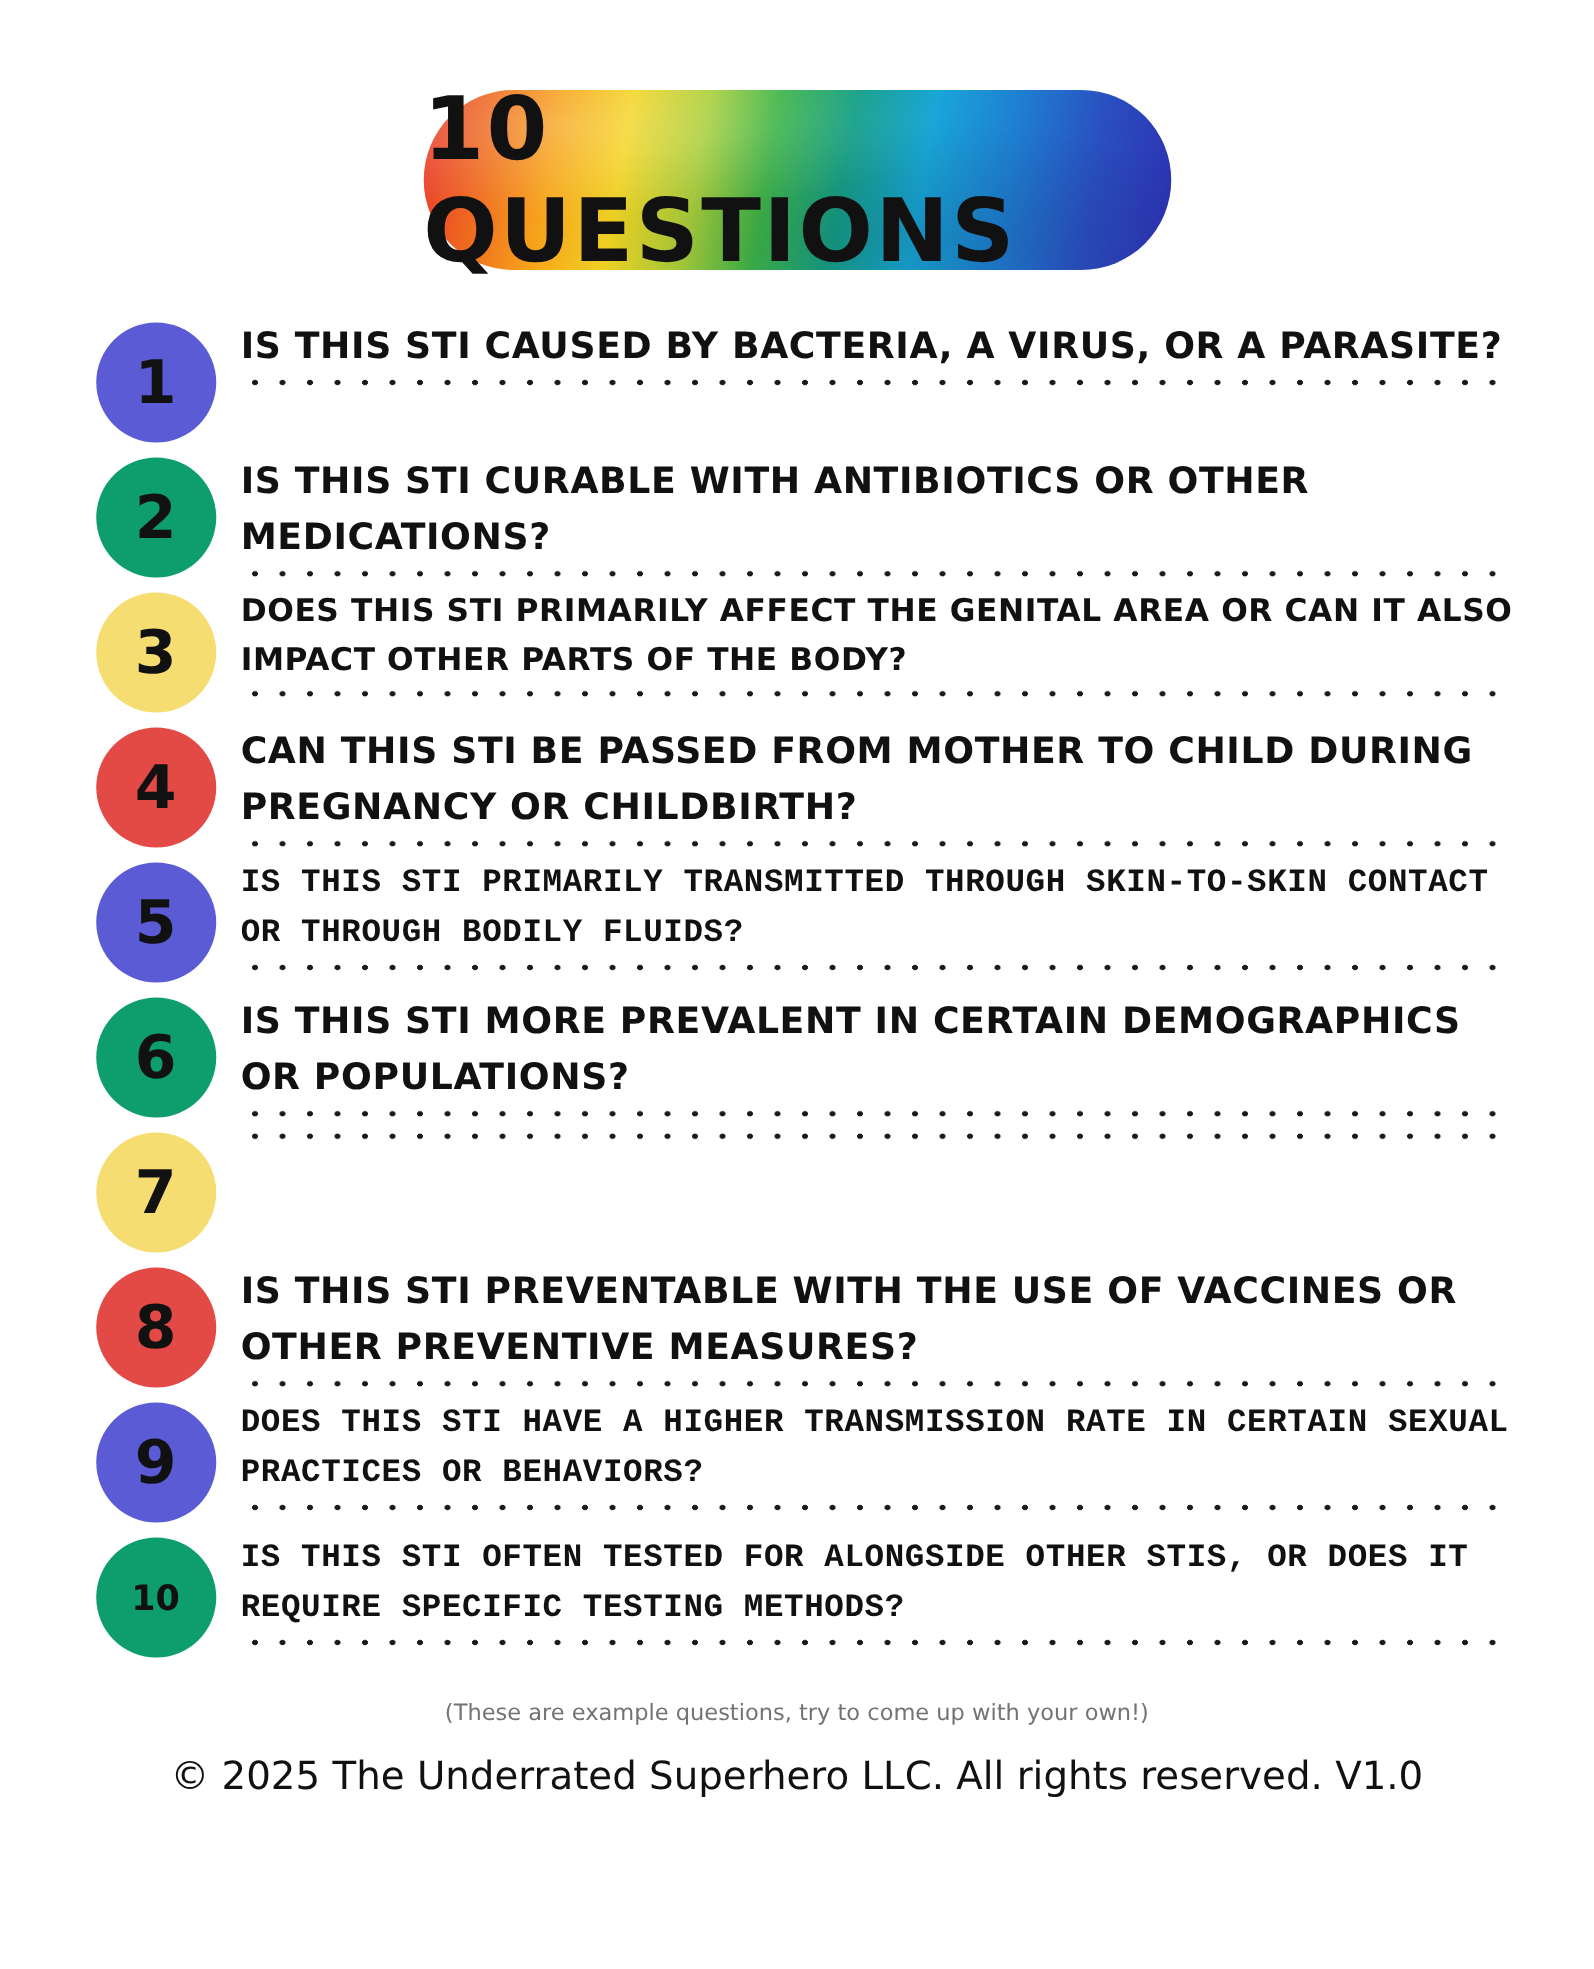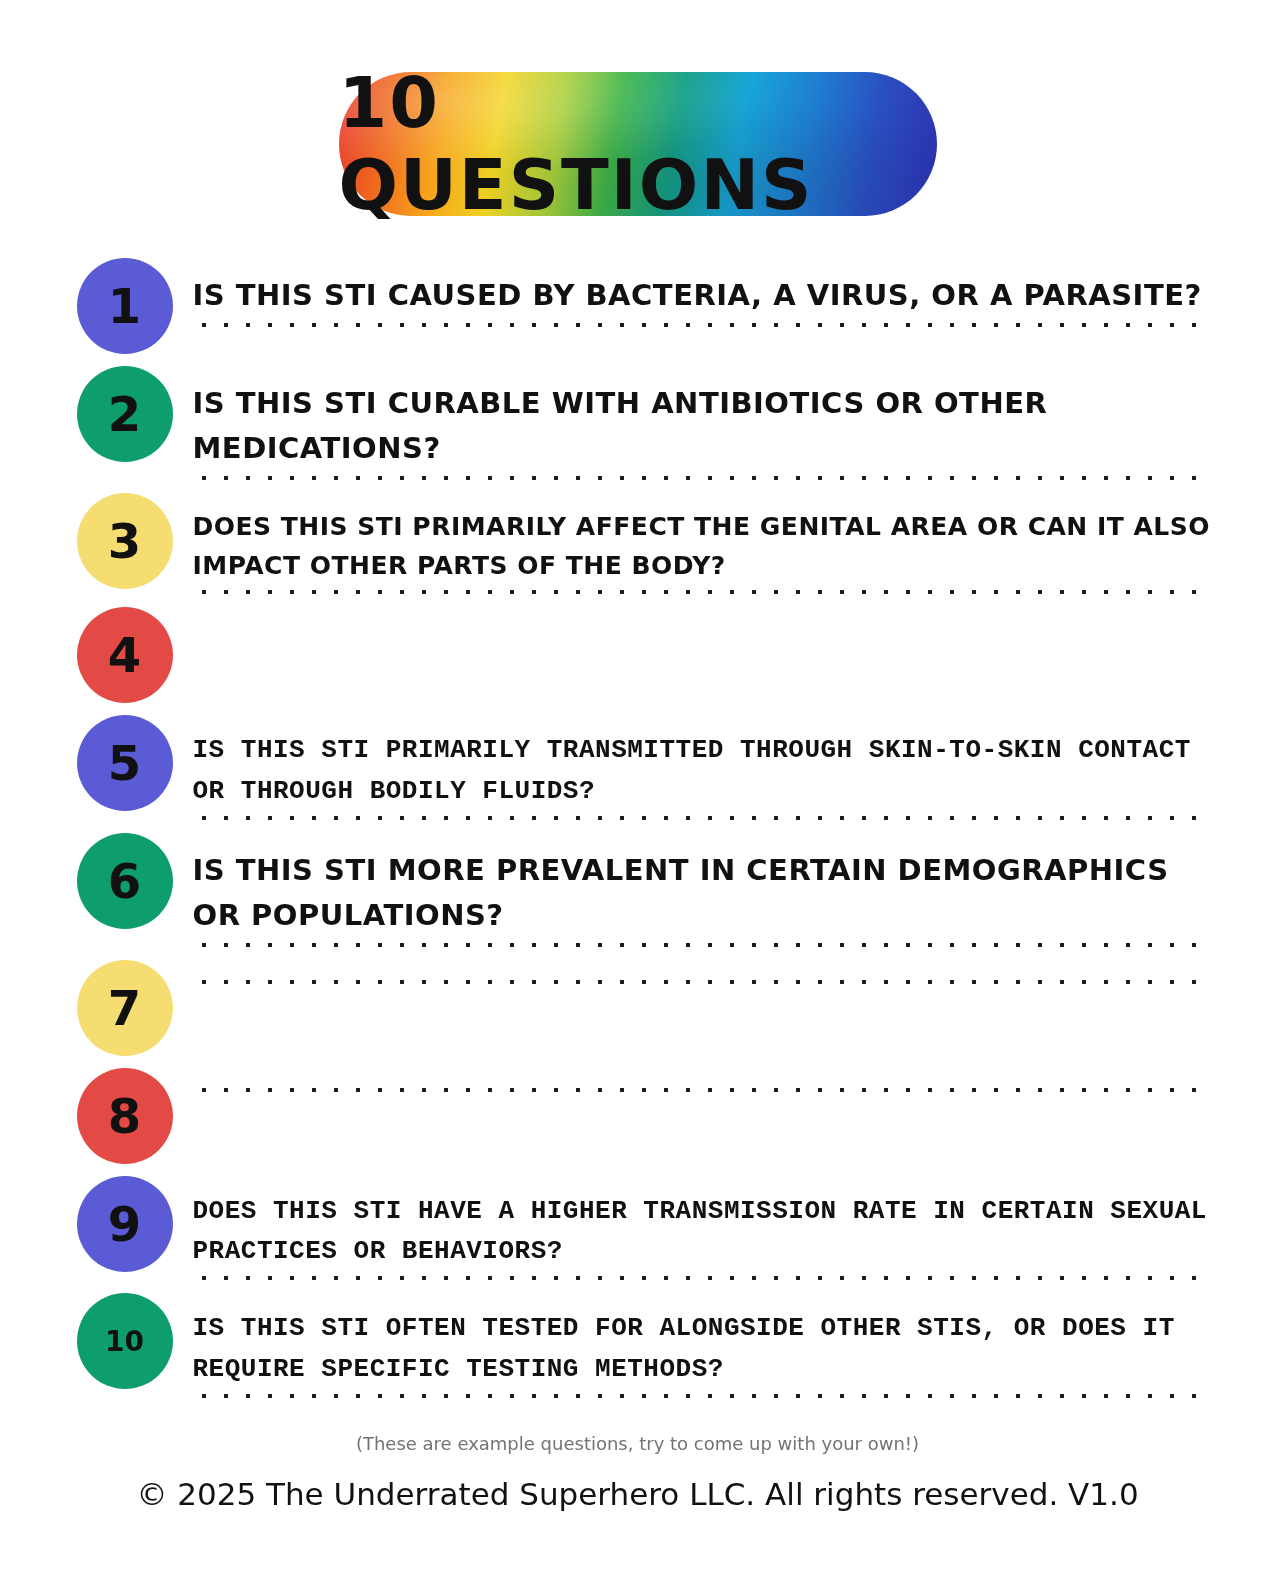--- a/index.html
+++ b/index.html
@@ -89,21 +89,20 @@
     font-weight: 700;
     font-size: 48px;
     margin-left: 14px;
     margin-top: 4px;
   }
   .badge.ten { font-size: 28px; }
   .qtext-wrap {
     flex: 1 1 auto;
     margin-left: 20px;
     padding-bottom: 6px;
-    margin-top: 19px;
   }
   .qtext {
     font-family: "DejaVu Sans", sans-serif;
     font-weight: 600;
     font-size: 29px;
     line-height: 1.55;
     letter-spacing: 0.5px;
     color: #111111;
     text-transform: uppercase;
   }
@@ -172,20 +171,24 @@
     <div class="qtext-wrap">
       <div class="qtext xsmall">DOES THIS STI PRIMARILY AFFECT THE GENITAL AREA OR CAN IT ALSO IMPACT OTHER PARTS OF THE BODY?</div>
       <div class="dots"></div>
     </div>
   </div>
 
   <div class="row">
     <div class="badge" style="background:#e34a45">
         <span>4</span>
       </div>
+    <div class="qtext-wrap">
+      <div class="qtext">CAN THIS STI BE PASSED FROM MOTHER TO CHILD DURING PREGNANCY OR CHILDBIRTH?</div>
+      <div class="dots"></div>
+    </div>
   </div>
 
   <div class="row">
     <div class="badge" style="background:#5b5bd6">
         <span>5</span>
       </div>
     <div class="qtext-wrap">
       <div class="qtext small">IS THIS STI PRIMARILY TRANSMITTED THROUGH SKIN-TO-SKIN CONTACT OR THROUGH BODILY FLUIDS?</div>
       <div class="dots"></div>
     </div>
@@ -208,20 +211,21 @@
     <div class="qtext-wrap">
       <div class="dots"></div>
     </div>
   </div>
 
   <div class="row">
     <div class="badge" style="background:#e34a45">
         <span>8</span>
       </div>
     <div class="qtext-wrap">
+      <div class="qtext">IS THIS STI PREVENTABLE WITH THE USE OF VACCINES OR OTHER PREVENTIVE MEASURES?</div>
       <div class="dots"></div>
     </div>
   </div>
 
   <div class="row">
     <div class="badge" style="background:#5b5bd6">
         <span>9</span>
       </div>
     <div class="qtext-wrap">
       <div class="qtext small">DOES THIS STI HAVE A HIGHER TRANSMISSION RATE IN CERTAIN SEXUAL PRACTICES OR BEHAVIORS?</div>

